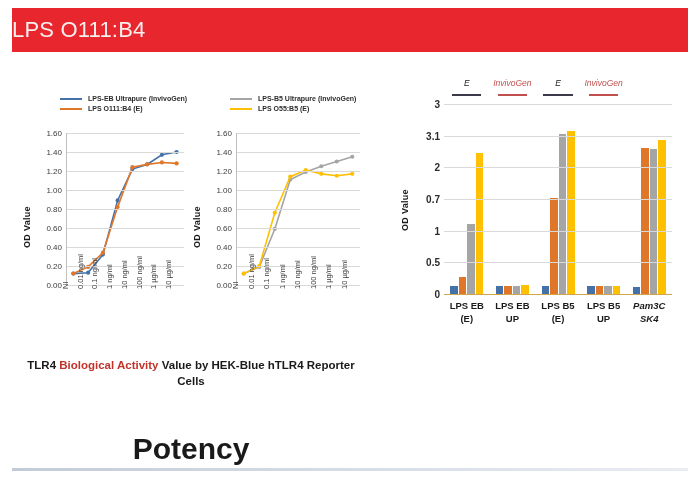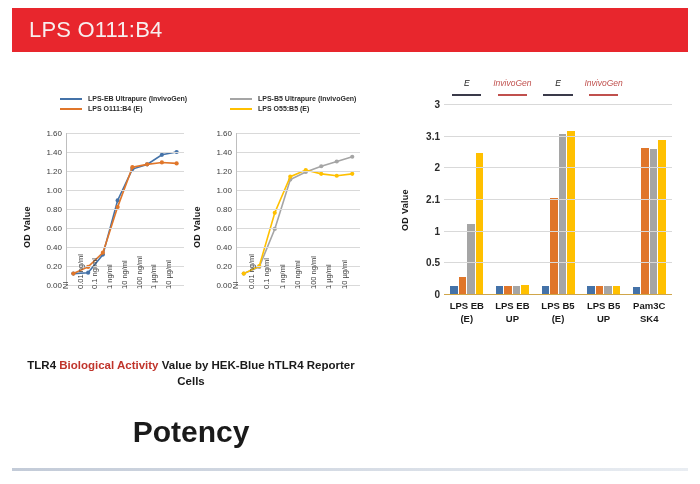--- a/index.html
+++ b/index.html
@@ -21,21 +21,21 @@
     left: 12px; top: 8px;
     width: 676px; height: 44px;
     background: #e8262d;
     display: flex; align-items: center;
   }
   #title-text {
     color: #f7eeee;
     font-size: 22px;
     font-weight: 400;
     letter-spacing: 0.2px;
-    padding-left: 17px;
+    padding-left: 0;
     font-family: "Liberation Sans", sans-serif;
   }
   
   #bottom-rule {
     position: absolute;
     left: 12px; top: 468px;
     width: 676px; height: 3px;
     background: linear-gradient(to right,#c3cbd8,#e9edf2);
   }
 
@@ -242,21 +242,21 @@
           <div class="xtick-rot" style="left: 141.25px; top: 164px;">1 µg/ml</div>
           <div class="xtick-rot" style="left: 156.75px; top: 164px;">10 µg/ml</div>
         </div>
     </div>
   </div>
 
   <div class="caption" id="cap-left" style="left:26px; top:357px; width:330px;">
     <span>TLR4 </span><span class="hl">Biological Activity</span><span> Value by HEK-Blue hTLR4 Reporter Cells</span>
   </div>
 
-  <div class="bigword" id="big-left" style="left:26px; top:415px; width:330px;">Potency</div>
+  <div class="bigword" id="big-left" style="left:26px; top:432px; width:330px;">Potency</div>
 
   <div class="panel" id="right-panel" style="left:398px; top:76px; width:280px; height:270px;">
 
     <div class="axis-title" style="position:absolute; left:2px; top:60px; height:95px;">OD Value</div>
 
     <div id="barplot" style="position:absolute; left:28px; top:0px; width:250px; height:270px;">
       <div class="plotarea" id="pa2" style="position:absolute; left:18px; top:28px; width:228px; height:190px;">
           <div class="bar" style="left: 6.3px; width: 7.5px; height: 7.6px; background: rgb(68, 114, 168);"></div>
           <div class="bar" style="left: 51.9px; width: 7.5px; height: 7.6px; background: rgb(68, 114, 168);"></div>
           <div class="bar" style="left: 97.5px; width: 7.5px; height: 7.6px; background: rgb(68, 114, 168);"></div>
@@ -279,21 +279,21 @@
           <div class="bar" style="left: 214.2px; width: 7.5px; height: 153.9px; background: rgb(255, 192, 0);"></div>
         </div>
       <div class="yticks" id="yt2">
           <div class="gridline" style="left: 18px; width: 228px; top: 218px;"></div>
           <div class="ytick" style="top: 218px; left: -14px; width: 28px; font-size: 10px; font-weight: bold; color: rgb(43, 43, 43);">0</div>
           <div class="gridline" style="left: 18px; width: 228px; top: 186.333px;"></div>
           <div class="ytick" style="top: 186.333px; left: -14px; width: 28px; font-size: 10px; font-weight: bold; color: rgb(43, 43, 43);">0.5</div>
           <div class="gridline" style="left: 18px; width: 228px; top: 154.667px;"></div>
           <div class="ytick" style="top: 154.667px; left: -14px; width: 28px; font-size: 10px; font-weight: bold; color: rgb(43, 43, 43);">1</div>
           <div class="gridline" style="left: 18px; width: 228px; top: 123px;"></div>
-          <div class="ytick" style="top: 123px; left: -14px; width: 28px; font-size: 10px; font-weight: bold; color: rgb(43, 43, 43);">2.1</div>
+          <div class="ytick" style="top: 123px; left: -14px; width: 28px; font-size: 10px; font-weight: bold; color: rgb(43, 43, 43);">0.7</div>
           <div class="gridline" style="left: 18px; width: 228px; top: 91.3333px;"></div>
           <div class="ytick" style="top: 91.3333px; left: -14px; width: 28px; font-size: 10px; font-weight: bold; color: rgb(43, 43, 43);">2</div>
           <div class="gridline" style="left: 18px; width: 228px; top: 59.6667px;"></div>
           <div class="ytick" style="top: 59.6667px; left: -14px; width: 28px; font-size: 10px; font-weight: bold; color: rgb(43, 43, 43);">3.1</div>
           <div class="gridline" style="left: 18px; width: 228px; top: 28px;"></div>
           <div class="ytick" style="top: 28px; left: -14px; width: 28px; font-size: 10px; font-weight: bold; color: rgb(43, 43, 43);">3</div>
         </div>
       <div id="barlabels">
           <div class="grp-label" style="left: 18px; width: 45.6px; top: 223px;">
             <div>LPS EB</div>
@@ -304,21 +304,21 @@
             <div>UP</div>
           </div>
           <div class="grp-label" style="left: 109.2px; width: 45.6px; top: 223px;">
             <div>LPS B5</div>
             <div>(E)</div>
           </div>
           <div class="grp-label" style="left: 154.8px; width: 45.6px; top: 223px;">
             <div>LPS B5</div>
             <div>UP</div>
           </div>
-          <div class="grp-label" style="left: 200.4px; width: 45.6px; top: 223px;">
+          <div class="grp-label" style="left: 200.4px; width: 45.6px; top: 223px; font-style: italic;">
             <div>Pam3C</div>
             <div>SK4</div>
           </div>
         </div>
       <div id="annots">
           <div class="src-label" style="left: 18px; width: 45.6px; top: 2px; color: rgb(26, 26, 26);">E</div>
           <div class="src-underline" style="left: 26.208px; width: 29.184px; top: 18px; background: rgb(58, 58, 74);"></div>
           <div class="src-label" style="left: 63.6px; width: 45.6px; top: 2px; color: rgb(192, 80, 77);">InvivoGen</div>
           <div class="src-underline" style="left: 71.808px; width: 29.184px; top: 18px; background: rgb(192, 80, 77);"></div>
           <div class="src-label" style="left: 109.2px; width: 45.6px; top: 2px; color: rgb(26, 26, 26);">E</div>

